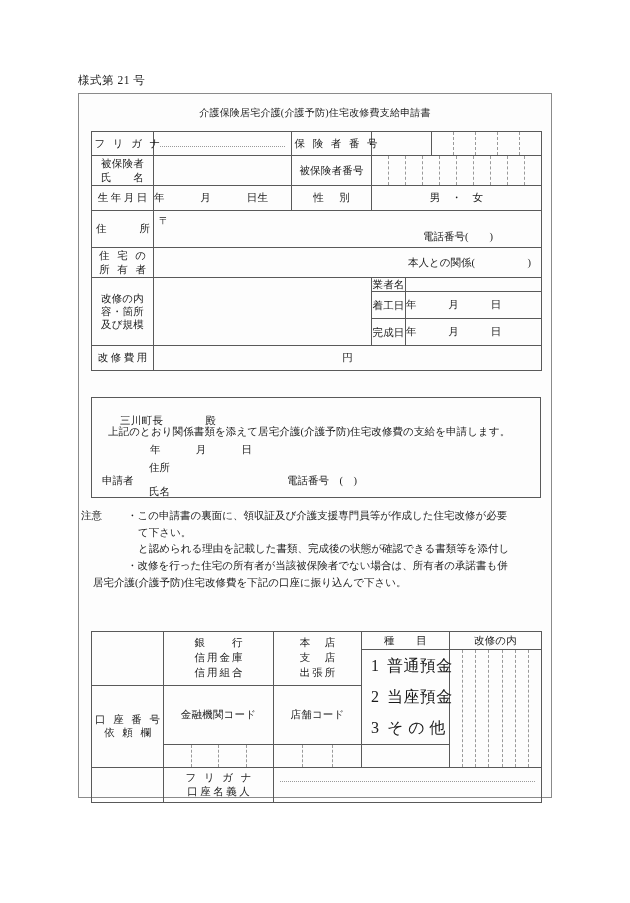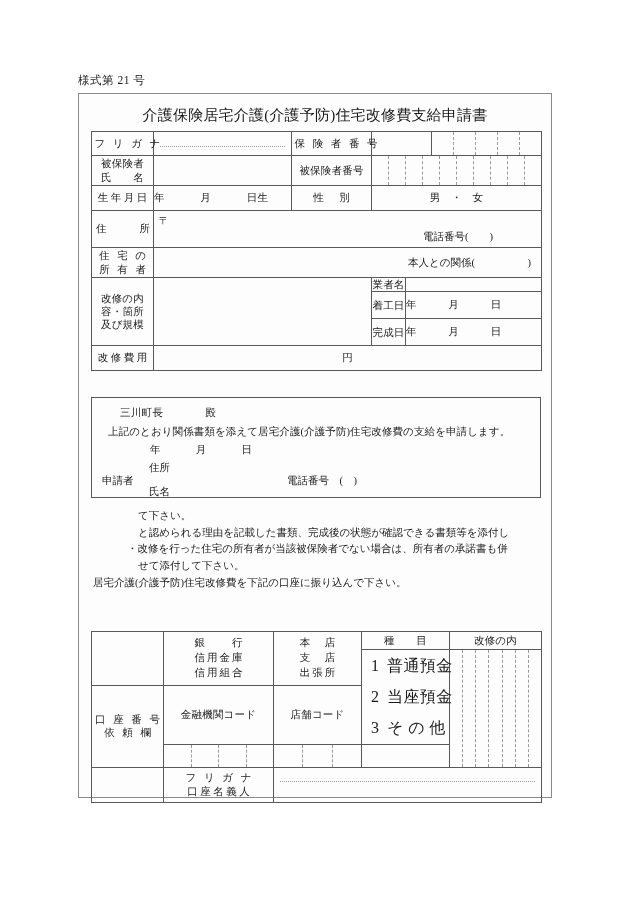--- a/index.html
+++ b/index.html
@@ -42,21 +42,21 @@
     border: 1.6px solid #8a8a8a;
     box-sizing: border-box;
     background: #fdfdfd;
   }
 
   #doc-title {
     position: absolute;
     left: 0; right: 0;
     top: 12px;
     text-align: center;
-    font-size: 15px;
+    font-size: 10px;
     letter-spacing: 0.2px;
     white-space: nowrap;
   }
 
   
   .tbl {
     position: absolute;
     border-collapse: collapse;
     table-layout: fixed;
     font-size: 10.5px;
@@ -143,21 +143,21 @@
     left: 12px;
     top: 303px;
     width: 450px;
     height: 101px;
     border: 1px solid #595959;
     box-sizing: border-box;
     font-size: 10.5px;
   }
   #mayor-line {
     position: absolute;
-    left: 28px; top: 8px;
+    left: 28px; top: 16px;
     white-space: nowrap;
     letter-spacing: 0.3px;
     font-family: Liberation Mono, monospace;
   }
   #mayor-line .dono { display: inline-block; margin-left: 42px; }
   #apply-sentence {
     position: absolute;
     left: 16px; top: 27px;
     white-space: nowrap;
     letter-spacing: 0.1px;
@@ -393,24 +393,27 @@
         <span class="gap-m"></span>
         <span>日</span>
       </div>
       <div id="applicant-label">申請者</div>
       <div id="applicant-addr">住所</div>
       <div id="applicant-name">氏名</div>
       <div id="applicant-tel">電話番号　(　)</div>
     </div>
 
     <div id="notes">
+      <div class="note-row">
+        <span id="notes-label">注意</span>
+        <div class="note-item">・この申請書の裏面に、領収証及び介護支援専門員等が作成した住宅改修が必要</div>
+      </div>
       <div class="note-item" style="margin-left:57px;text-indent:0;padding-left:0">て下さい。</div>
       <div class="note-item" style="margin-left:57px;text-indent:0;padding-left:0">と認められる理由を記載した書類、完成後の状態が確認できる書類等を添付し</div>
       <div class="note-item">・改修を行った住宅の所有者が当該被保険者でない場合は、所有者の承諾書も併</div>
-      <div class="note-item" style="margin-left:57px;text-indent:0;padding-left:0">せて添付して下さい。</div>
       <div id="transfer-line">居宅介護(介護予防)住宅改修費を下記の口座に振り込んで下さい。</div>
     </div>
 
     <table class="tbl" id="tbl-bank">
       <colgroup>
         <col style="width:72px">
         <col style="width:110px">
         <col style="width:88px">
         <col style="width:88px">
         <col style="width:92px">

